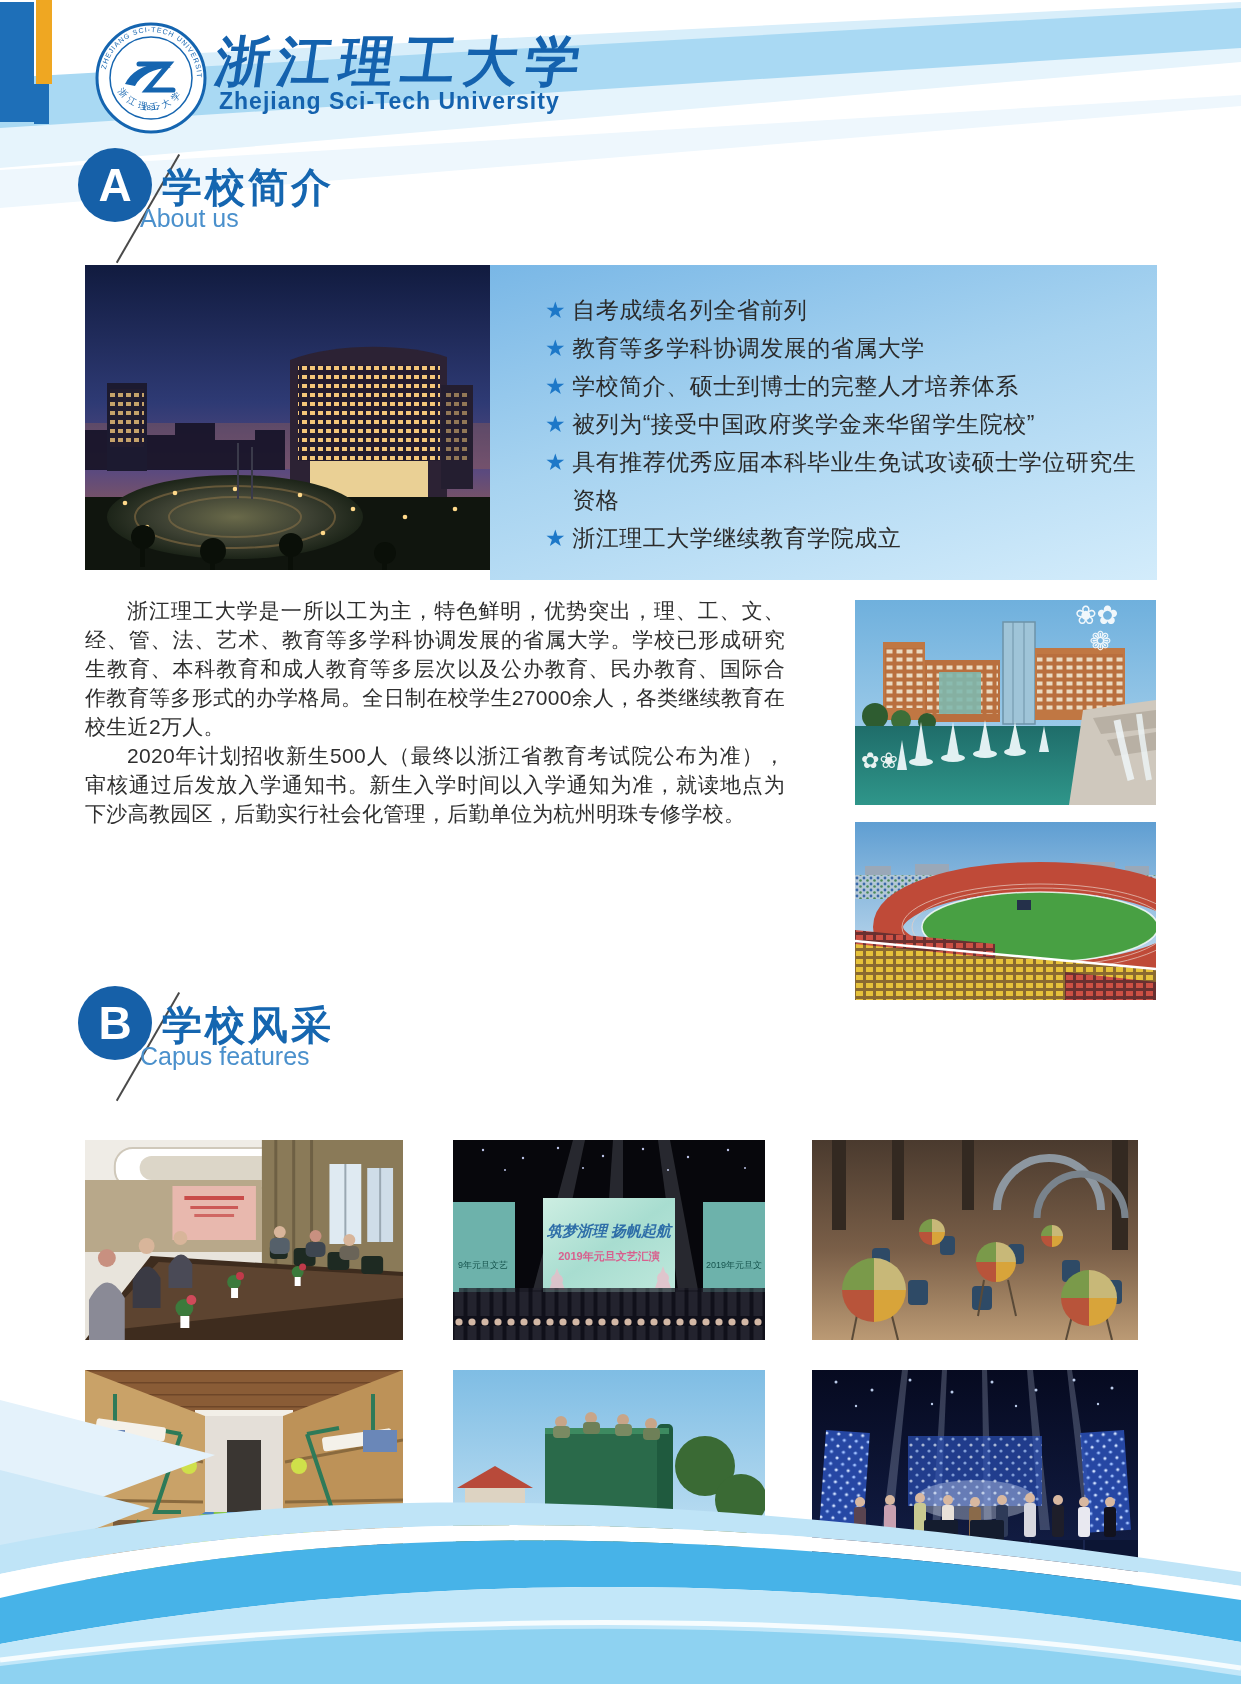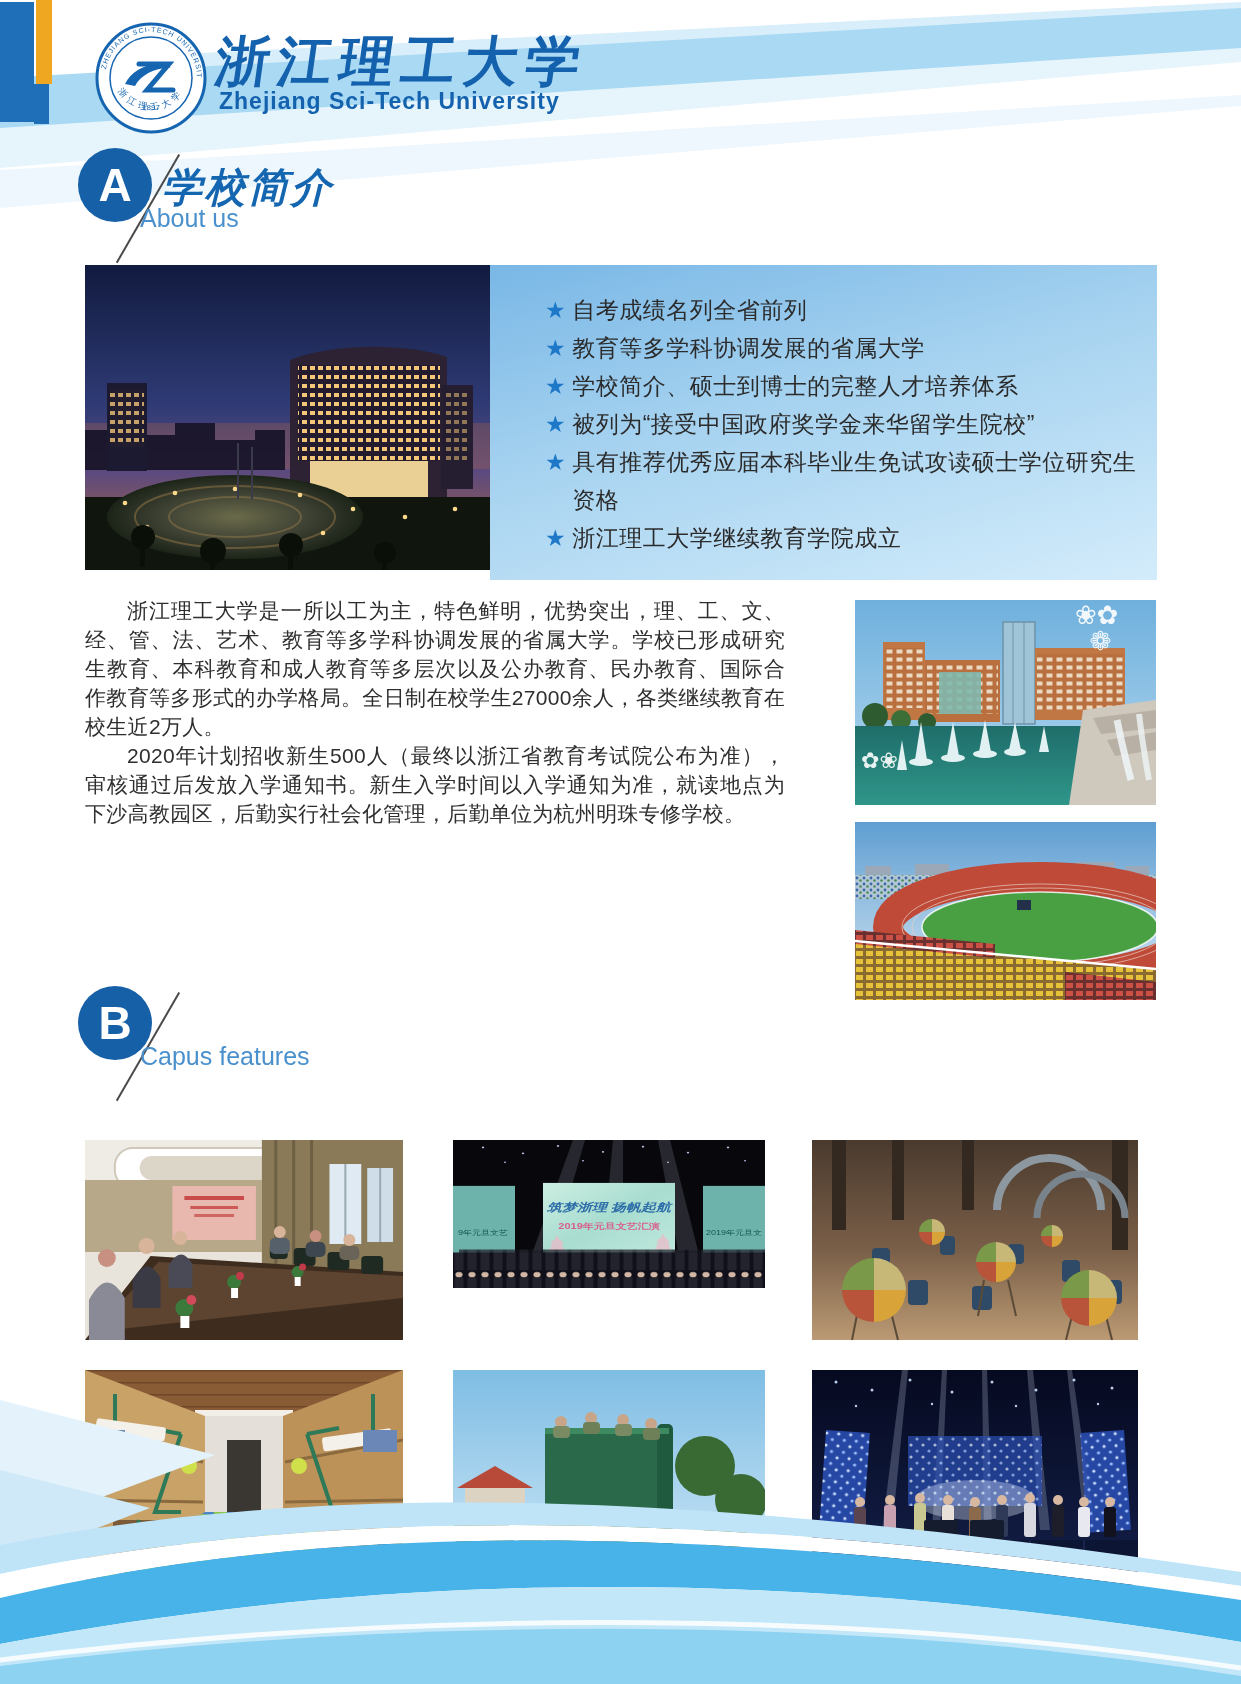--- a/index.html
+++ b/index.html
@@ -20,32 +20,32 @@
           letter-spacing:8px;transform:skewX(-8deg);font-family:"DejaVu Serif","Liberation Serif",serif;}
   .uni-en{position:absolute;left:219px;top:88px;font-size:23px;font-weight:bold;color:#1462ae;letter-spacing:1px;}
 
   
   .sec-badge{position:absolute;width:74px;height:74px;border-radius:50%;background:#1660a8;
              display:flex;align-items:center;justify-content:center;color:#fff;font-size:46px;font-weight:bold;z-index:3;}
   .badge-a{left:78px;top:148px;} .badge-b{left:78px;top:986px;}
   .sec-slash{position:absolute;width:1.6px;height:125px;background:#4a4a4a;transform:rotate(30deg);z-index:2;}
   .slash-a{left:147px;top:146px;} .slash-b{left:147px;top:984px;}
   .sec-title-zh{position:absolute;font-size:40px;font-weight:900;color:#1566b0;letter-spacing:3px;z-index:3;}
-  .title-a-zh{left:162px;top:160px;font-style:italic;} .title-b-zh{left:162px;top:998px;}
+  .title-a-zh{left:162px;top:160px;} .title-b-zh{left:162px;top:998px;}
   .sec-title-en{position:absolute;font-size:25px;color:#4a90cc;z-index:3;text-align:center;}
   .title-a-en{left:140px;top:204px;} .title-b-en{left:140px;top:1042px;}
 
   
   .photo{position:absolute;overflow:hidden;z-index:1;}
   .photo svg{width:100%;height:100%;}
   .ph-night{left:85px;top:265px;width:405px;height:305px;}
   .ph-fountain{left:855px;top:600px;width:301px;height:205px;}
   .ph-stadium{left:855px;top:822px;width:301px;height:178px;}
   .ph-meeting{left:85px;top:1140px;width:318px;height:200px;}
-  .ph-gala{left:453px;top:1140px;width:312px;height:148px;}
+  .ph-gala{left:453px;top:1140px;width:312px;height:200px;}
   .ph-cafeteria{left:812px;top:1140px;width:326px;height:200px;}
   .ph-dorm{left:85px;top:1370px;width:318px;height:215px;}
   .ph-training{left:453px;top:1370px;width:312px;height:215px;}
   .ph-perform{left:812px;top:1370px;width:326px;height:215px;}
   .floral{position:absolute;color:#ffffff;opacity:.9;line-height:1;pointer-events:none;}
 
   
   .highlights{position:absolute;left:490px;top:265px;width:667px;height:315px;
               background:linear-gradient(165deg,#79b7e6 0%,#a7d3f0 45%,#d3ecfb 100%);}
   .highlights ul{list-style:none;margin:0;padding:26px 20px 0 55px;}
@@ -304,20 +304,21 @@
       <polygon points="0,108 140,122 140,136 0,122" fill="url(#seatR)"></polygon>
       <polygon points="210,150 301,160 301,178 210,178" fill="url(#seatR)"></polygon>
       <line x1="0" y1="119" x2="301" y2="147" stroke="#ffffff" stroke-width="2.5"></line>
     </svg>
   </div>
 
   <div class="sec-badge badge-b">
     <span>B</span>
   </div>
   <div class="sec-slash slash-b"></div>
+  <div class="sec-title-zh title-b-zh">学校风采</div>
   <div class="sec-title-en title-b-en">Capus features</div>
 
   <div class="photo ph-meeting">
     <svg viewBox="0 0 320 200" preserveAspectRatio="none">
       <rect width="320" height="200" fill="#e8e4dc"></rect>
       <rect x="0" y="0" width="320" height="58" fill="#efece6"></rect>
       <rect x="30" y="8" width="250" height="40" rx="18" fill="#ffffff" stroke="#cfc8ba" stroke-width="2"></rect>
       <rect x="55" y="16" width="200" height="24" rx="12" fill="#dcd6c8"></rect>
       <rect x="0" y="40" width="178" height="72" fill="#b8a88a"></rect>
       <rect x="88" y="46" width="84" height="54" fill="#e8b8ae"></rect>

